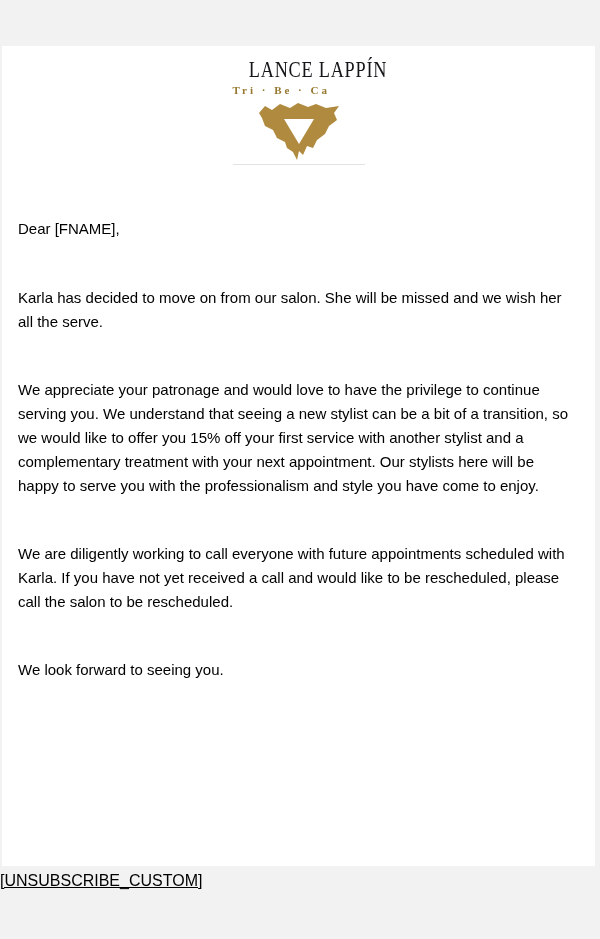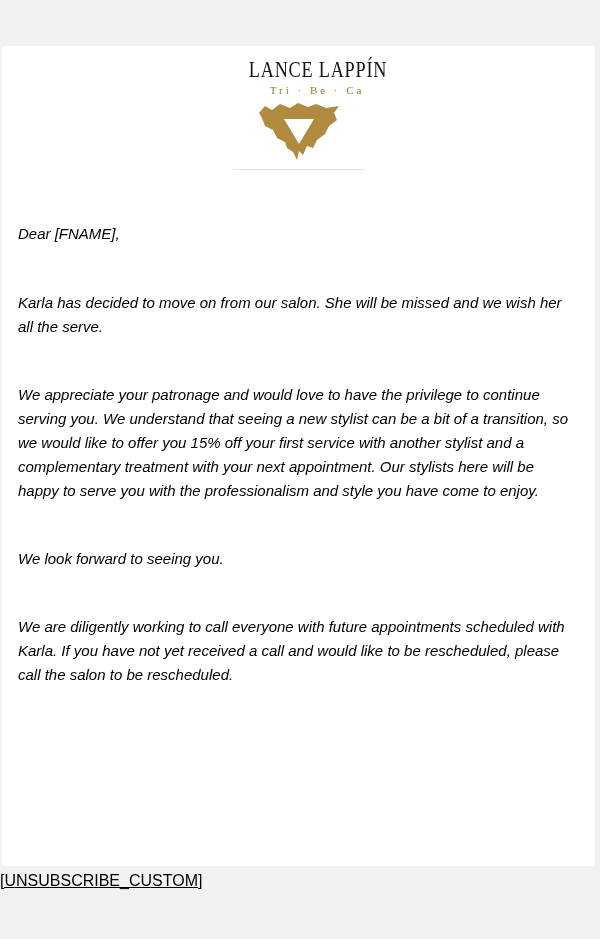--- a/index.html
+++ b/index.html
@@ -16,55 +16,54 @@
     background: #ffffff;
     overflow: hidden;
   }
   .logo-wrap {
     padding-top: 10px;
     text-align: center;
   }
   .logo-box {
     display: inline-block;
     width: 132px;
-    padding-bottom: 5px;
     border-bottom: 1px solid #e3e3e3;
-    text-align: right;
+    text-align: left;
   }
   .brand-name {
     font-family: "Liberation Serif", serif;
     font-size: 24px;
     line-height: 26px;
     letter-spacing: 1px;
     white-space: nowrap;
     transform: scaleX(0.76);
     transform-origin: center;
     color: #16161a;
   }
   .brand-sub {
     font-family: "Liberation Serif", serif;
     font-size: 11px;
     line-height: 12px;
-    font-weight: normal;
+    font-weight: bold;
     letter-spacing: 3px;
     margin-top: 2px;
     white-space: nowrap;
     color: #97772e;
   }
   .triangle-logo {
     display: block;
     margin: 4px auto 0 auto;
   }
   .content {
     margin-top: 52px;
     padding: 0 20px 0 16px;
     font-size: 15px;
     line-height: 24px;
   }
-  .content p { margin: 10px 0 44px 0; font-style: italic; }
+  .content p { margin: 10px 0 44px 0; }
   .content p.greeting { margin-bottom: 45px; }
   .content p.closing { margin-bottom: 11px; }
   .content p.signature { margin-bottom: 0; }
   .footer-bar {
     margin-top: 4px;
     font-size: 16px;
     line-height: 21px;
     color: #000000;
     text-decoration: underline;
   }
@@ -87,21 +86,21 @@
           Z
           M 33,19 L 63,19 L 48,44 Z"></path>
       </svg>
     </div>
   </div>
 
   <div class="content">
     <p class="greeting">Dear [FNAME],</p>
     <p>Karla has decided to move on from our salon. She will be missed and we wish her all the serve.</p>
     <p>We appreciate your patronage and would love to have the privilege to continue serving you. We understand that seeing a new stylist can be a bit of a transition, so we would like to offer you 15% off your first service with another stylist and a complementary treatment with your next appointment. Our stylists here will be happy to serve you with the professionalism and style you have come to enjoy.</p>
+    <p>We are diligently working to call everyone with future appointments scheduled with Karla. If you have not yet received a call and would like to be rescheduled, please call the salon to be rescheduled.</p>
     <p>We look forward to seeing you.</p>
-    <p>We are diligently working to call everyone with future appointments scheduled with Karla. If you have not yet received a call and would like to be rescheduled, please call the salon to be rescheduled.</p>
   </div>
 
 </div>
 
 <div class="footer-bar">
   <span>[UNSUBSCRIBE_CUSTOM]</span>
 </div>
 
 </body></html>

